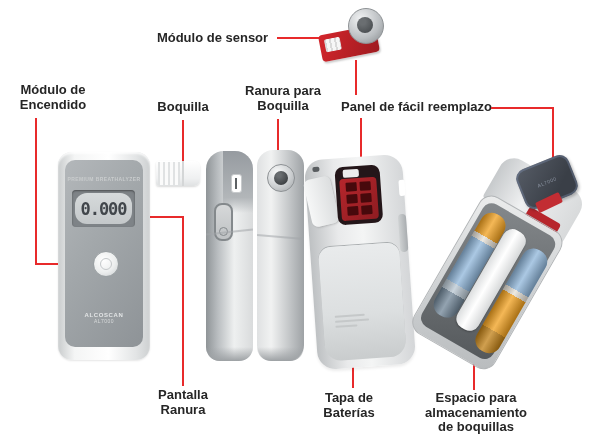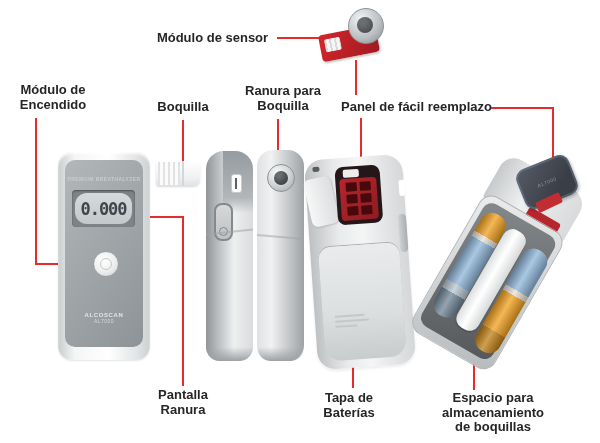--- a/index.html
+++ b/index.html
@@ -157,21 +157,21 @@
   <div class="lbl" style="left:146px;top:388px;width:74px;">
     <span>Pantalla</span>
     <span>Ranura</span>
   </div>
 
   <div class="lbl" style="left:316px;top:391px;width:66px;">
     <span>Tapa de</span>
     <span>Baterías</span>
   </div>
 
-  <div class="lbl" style="left:426px;top:391px;width:134px;">
+  <div class="lbl" style="left:409px;top:391px;width:134px;">
     <span>Espacio para</span>
     <span>almacenamiento</span>
     <span>de boquillas</span>
   </div>
 
   <div class="cl" style="left:277px;top:37px;width:45px;height:2px;"></div>
   <div class="cl" style="left:355px;top:60px;width:2px;height:35px;"></div>
   <div class="cl" style="left:35px;top:118px;width:2px;height:147px;"></div>
   <div class="cl" style="left:35px;top:263px;width:66px;height:2px;"></div>
   <div class="cl" style="left:182px;top:120px;width:2px;height:47px;"></div>

